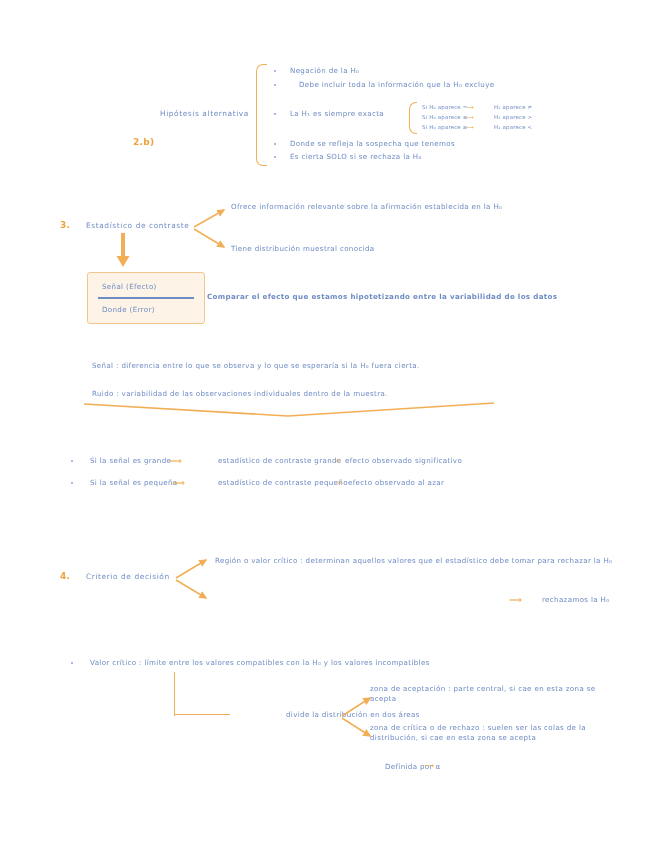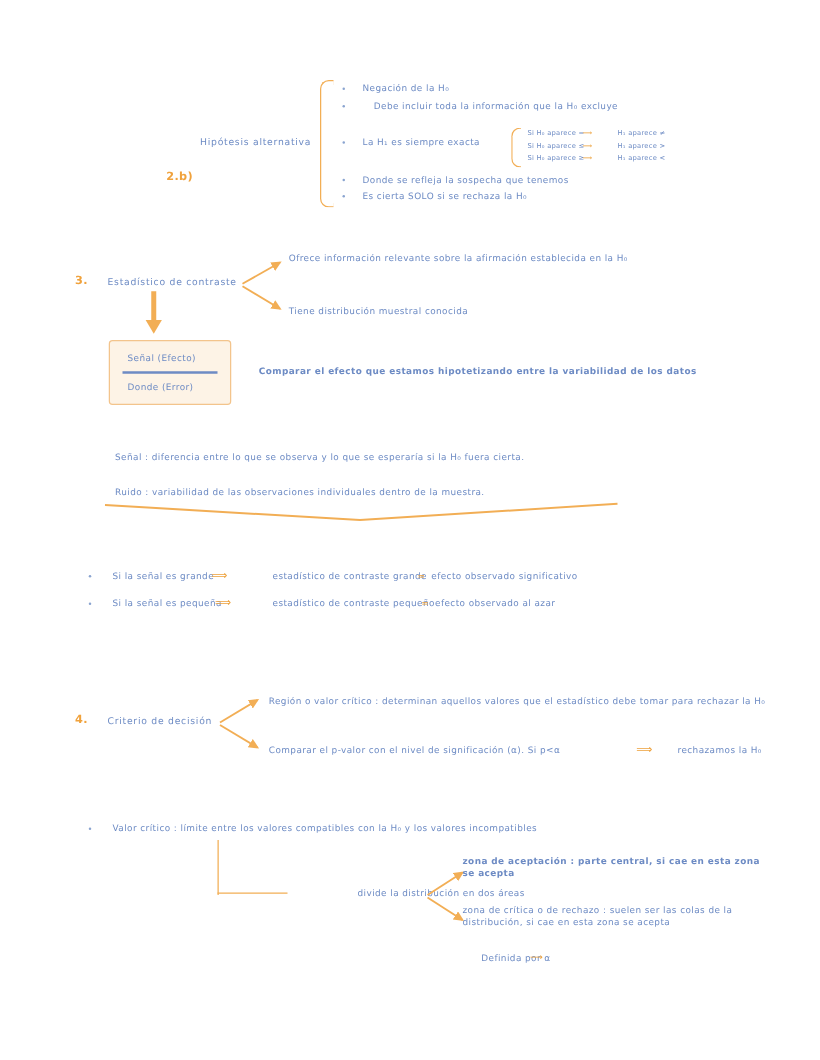--- a/index.html
+++ b/index.html
@@ -138,21 +138,21 @@
   </svg>
 
   <div class="ink" style="left:231px; top:202px;">Ofrece información relevante sobre la afirmación establecida en la H₀</div>
   <div class="ink" style="left:231px; top:244px;">Tiene distribución muestral conocida</div>
 
   <svg class="deco" style="left:115px; top:233px;" width="20" height="36">
     <line x1="8" y1="0" x2="8" y2="25" stroke="#f2ae55" stroke-width="4"></line>
     <path d="M1.5,23 L8,34 L14.5,23 z" fill="#f2ae55"></path>
   </svg>
 
-  <div class="formula-box" style="left:87px; top:272px; width:98px; height:52px;">
+  <div class="formula-box" style="left:87px; top:272px; width:118px; height:52px;">
     <div class="ink" style="left:14px; top:9px; position:absolute;">Señal  (Efecto)</div>
     <div class="frac-line" style="top:24px;"></div>
     <div class="ink" style="left:14px; top:32px; position:absolute;">Donde  (Error)</div>
   </div>
 
   <div class="ink" style="left:207px; top:292px;font-weight:bold;">Comparar el efecto que estamos hipotetizando entre la variabilidad de los datos</div>
 
   <div class="ink" style="left:92px; top:361px;">Señal : diferencia entre lo que se observa y lo que se esperaría si la H₀ fuera cierta.</div>
   <div class="ink" style="left:92px; top:389px;">Ruido : variabilidad de las observaciones individuales dentro de la muestra.</div>
 
@@ -177,37 +177,36 @@
   <div class="ink num" style="left:60px; top:570px;">4.</div>
   <div class="ink heading" style="left:86px; top:572px;">Criterio de decisión</div>
 
   <svg class="deco" style="left:172px; top:554px;" width="48" height="46">
     <line x1="4" y1="24" x2="34" y2="6" stroke="#f2ae55" stroke-width="1.5" marker-end="url(#ar-o)"></line>
     <line x1="4" y1="26" x2="34" y2="44" stroke="#f2ae55" stroke-width="1.5" marker-end="url(#ar-o)"></line>
   </svg>
 
   <div class="ink wrap" style="left:215px; top:556px; width:400px;">Región o valor crítico : determinan aquellos valores que el estadístico debe tomar para rechazar la H₀</div>
 
-  <div class="ink" style="left:215px; top:595px;">Comparar el p-valor con el nivel de significación (α). Si p&lt;α</div>
   <div class="ink orange" style="left:509px; top:594px; font-size:9px;">⟹</div>
   <div class="ink" style="left:542px; top:595px;">rechazamos la H₀</div>
 
   <div class="bullet" style="left:71px; top:662px;"></div>
   <div class="ink" style="left:90px; top:658px;">Valor crítico : límite entre los valores compatibles con la H₀ y los valores incompatibles</div>
 
   <div class="vline" style="left:174px; top:672px; height:44px;"></div>
   <div class="hline" style="left:174px; top:714px; width:56px;"></div>
 
   <div class="ink" style="left:238px; top:710px;margin-left:48px;">divide la distribución en dos áreas</div>
 
   <svg class="deco" style="left:338px; top:694px;" width="46" height="46">
     <line x1="4" y1="22" x2="32" y2="4" stroke="#f2ae55" stroke-width="1.5" marker-end="url(#ar-o)"></line>
     <line x1="4" y1="24" x2="32" y2="42" stroke="#f2ae55" stroke-width="1.5" marker-end="url(#ar-o)"></line>
   </svg>
 
-  <div class="ink wrap" style="left:370px; top:684px; width:250px;font-weight:bold;">zona de aceptación : parte central, si cae en esta zona se acepta</div>
+  <div class="ink wrap" style="left:370px; top:684px; width:250px;">zona de aceptación : parte central, si cae en esta zona se acepta</div>
 
   <div class="ink wrap" style="left:370px; top:723px; width:255px;">zona de crítica o de rechazo : suelen ser las colas de la distribución, si cae en esta zona se acepta</div>
 
   <div class="ink" style="left:385px; top:762px;">Definida por α</div>
   <div class="ink orange" style="left:424px; top:761px;">⟶</div>
 
 </div>
 
 </body></html>

